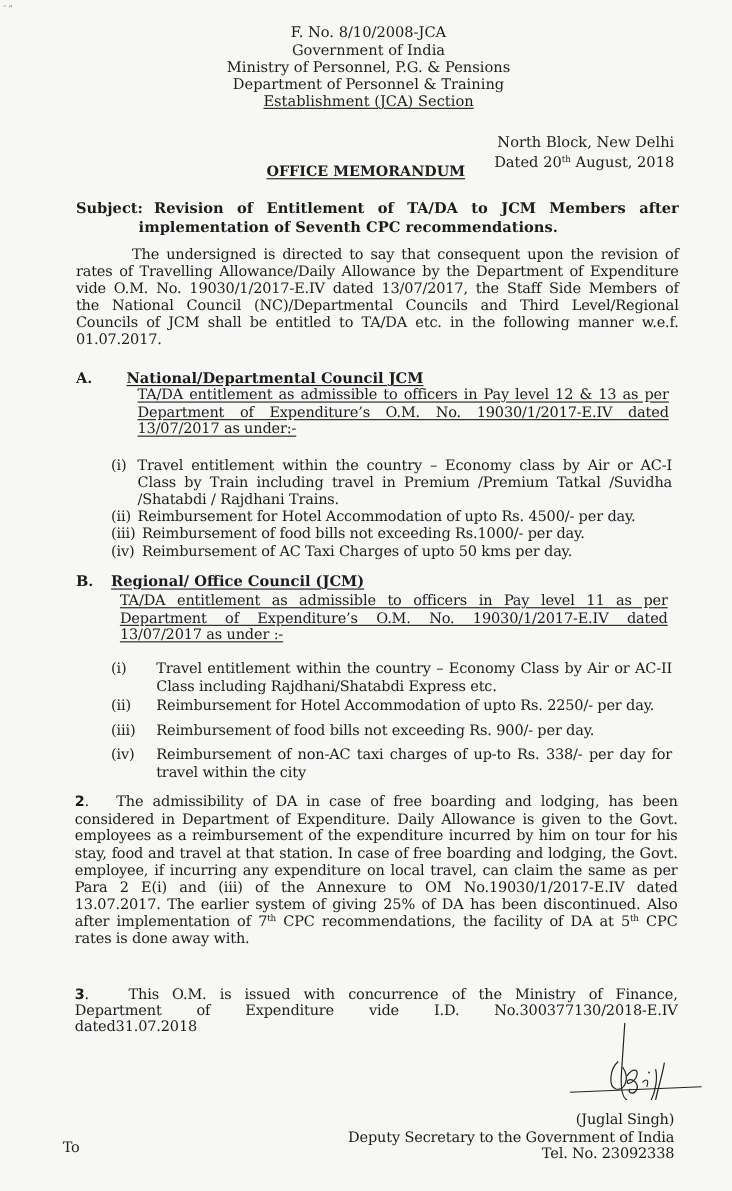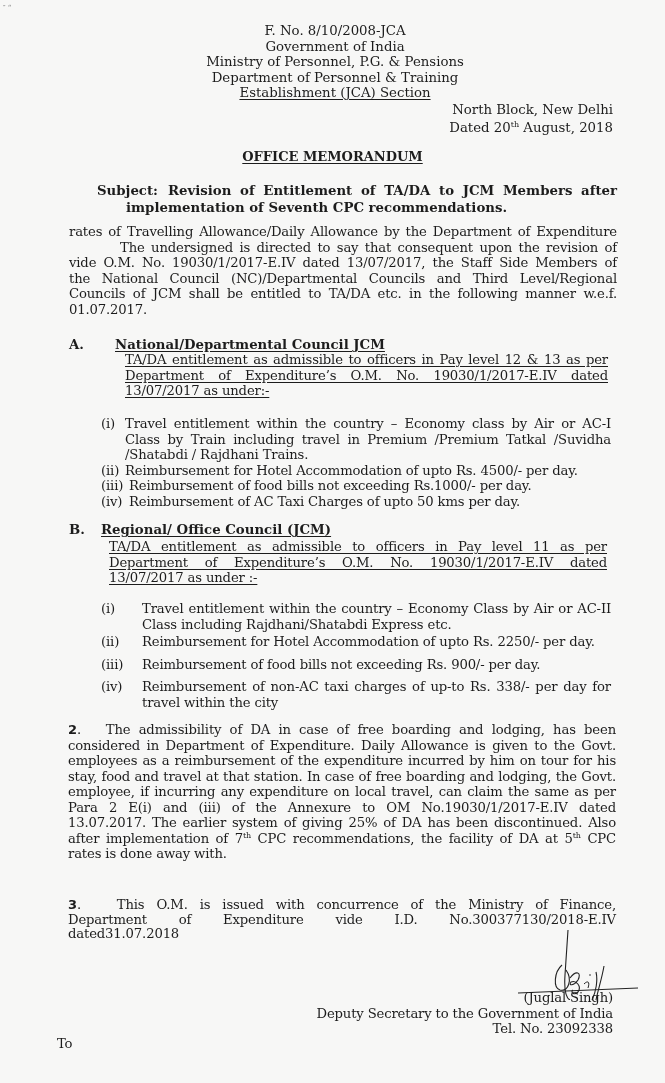--- a/index.html
+++ b/index.html
@@ -7,21 +7,21 @@
     width: 665px; height: 1083px; overflow: hidden;
     background: #f7f7f6;
     font-family: "DejaVu Serif", "Liberation Serif", serif;
     color: #1c1c1c;
     position: relative;
   }
   .page { position: absolute; left: 0; top: 0; width: 665px; height: 1083px; }
   .abs { position: absolute; }
   .t { font-size: 13.2px; line-height: 15.5px; letter-spacing: -0.15px; }
   .center { text-align: center; }
-  .right { text-align: right; }
+  .right { text-align: right; margin-top: 21px; }
   .u { text-decoration: underline; text-underline-offset: 2px; }
   .b { font-weight: bold; }
   .jl { text-align: justify; text-align-last: justify; }
   sup { font-size: 8px; vertical-align: 5px; line-height: 0; }
   .scan-marks { position: absolute; left: 3px; top: 4px; font-size: 7px; color: #777; }
   .header-block { left: 180px; top: 23px; width: 310px; }
   .header-block div { font-size: 13.3px; line-height: 15.5px; }
   .place-block { left: 380px; top: 101px; width: 233px; }
   .place-block div { font-size: 13.3px; line-height: 18px; }
   .om-title { left: 0; width: 665px; top: 149px; font-size: 13px; }
@@ -49,30 +49,30 @@
   </div>
 
   <div class="abs place-block right">
     <div>North Block, New Delhi</div>
     <div><span>Dated  20</span><sup>th</sup><span> August, 2018</span></div>
   </div>
 
   <div class="abs om-title center b u">OFFICE MEMORANDUM</div>
 
   <div class="abs subject b">
-    <div style="display:flex;margin-left:28px;">
+    <div style="display:flex;">
       <span style="margin-right:10px;">Subject:</span>
       <span class="jl" style="flex:1;">Revision of Entitlement of TA/DA to JCM Members after</span>
     </div>
     <div class="line2">implementation of Seventh CPC recommendations.</div>
   </div>
 
   <div class="abs t" style="left:69px; top:224px; width:548px;">
+    <div class="jl" style="padding-left:51px;">The undersigned is directed to say that consequent upon the revision of</div>
     <div class="jl">rates of Travelling Allowance/Daily Allowance by the Department of Expenditure</div>
-    <div class="jl" style="padding-left:51px;">The undersigned is directed to say that consequent upon the revision of</div>
     <div class="jl">vide O.M. No. 19030/1/2017-E.IV dated 13/07/2017, the Staff Side Members of</div>
     <div class="jl">the National Council (NC)/Departmental Councils and Third Level/Regional</div>
     <div class="jl">Councils of JCM shall be entitled to TA/DA etc. in the following manner w.e.f.</div>
     <div>01.07.2017.</div>
   </div>
 
   <div class="abs sec-letter" style="left:69px; top:337px;">A.</div>
   <div class="abs sec-title u" style="left:115px; top:337px;text-decoration:underline;">National/Departmental Council JCM</div>
   <div class="abs t u" style="left:125px; top:352px; width:483px;">
     <div class="jl">TA/DA entitlement as admissible to officers in Pay level 12 &amp; 13 as per</div>

